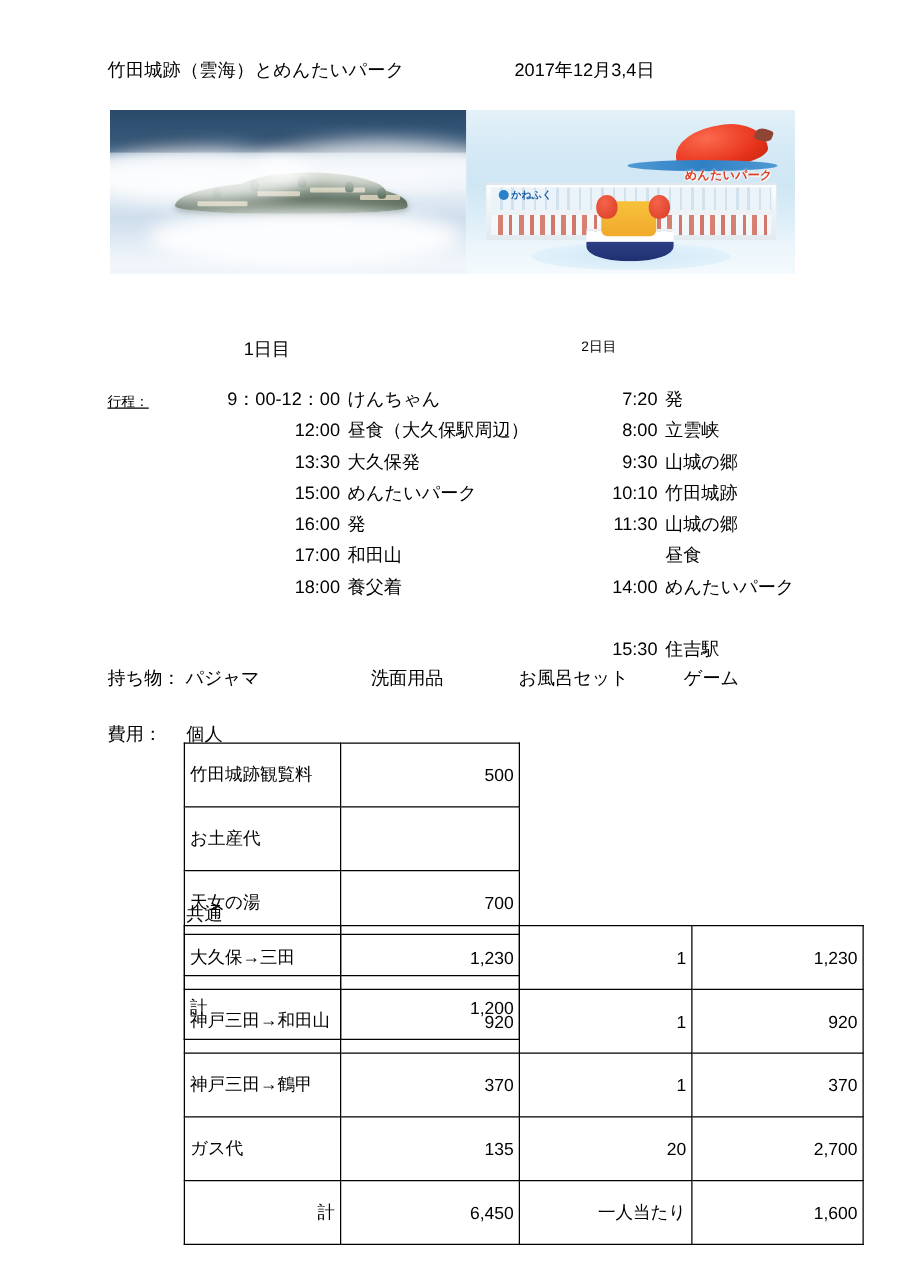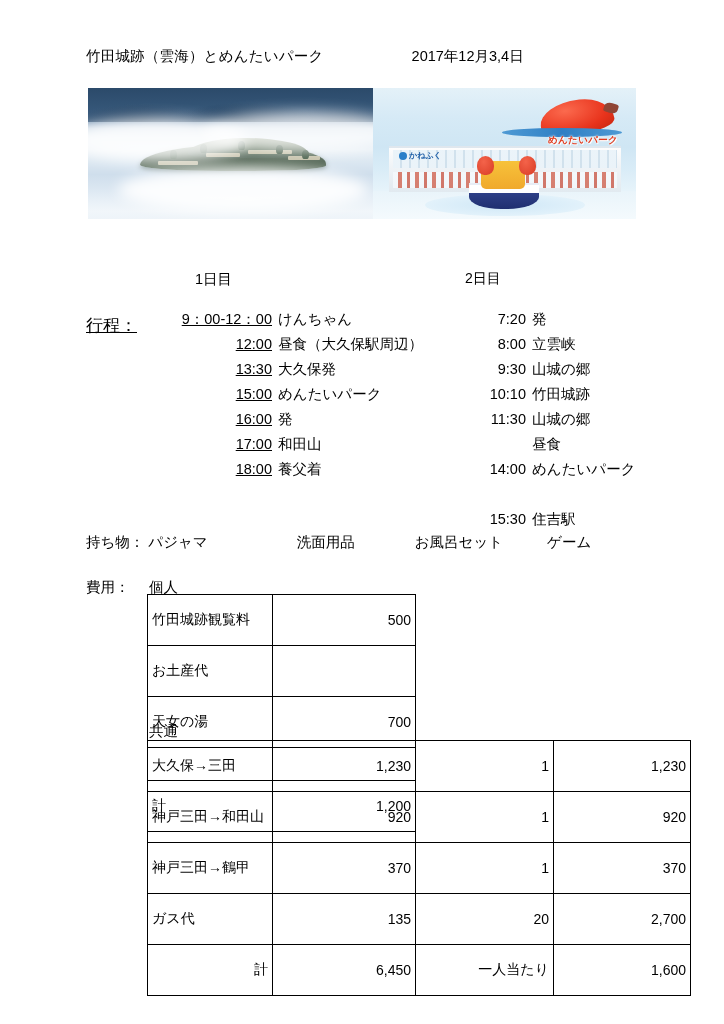--- a/index.html
+++ b/index.html
@@ -220,27 +220,27 @@
   .park-logo-mark {
     width: 8px; height: 8px;
     border-radius: 50%;
     background: #2a7fc9;
     margin-right: 2px;
   }
 
   
   .day-headers { position: absolute; left: 0; top: 270px; width: 724px; height: 22px; }
   .day1-head { position: absolute; left: 195px; font-size: 14.5px; }
-  .day2-head { position: absolute; left: 465px; font-size: 14px; }
+  .day2-head { position: absolute; left: 465px; font-size: 11px; }
 
   
   .itin-label {
     position: absolute;
     left: 86px; top: 314px;
-    font-size: 17px;
+    font-size: 11px;
     white-space: nowrap;
     text-decoration: underline;
   }
   .col-day1 {
     position: absolute;
     left: 150px; top: 310px;
     width: 270px;
   }
   .col-day2 {
     position: absolute;
@@ -251,21 +251,20 @@
     display: flex;
     align-items: baseline;
     height: 25px;
     font-size: 14.5px;
     white-space: nowrap;
   }
   .col-day1 .sched-time {
     width: 122px;
     text-align: right;
     flex: 0 0 122px;
-    text-decoration: underline;
   }
   .col-day2 .sched-time {
     width: 46px;
     text-align: right;
     flex: 0 0 46px;
   }
   .sched-place {
     margin-left: 6px;
     overflow: hidden;
     text-overflow: clip;

